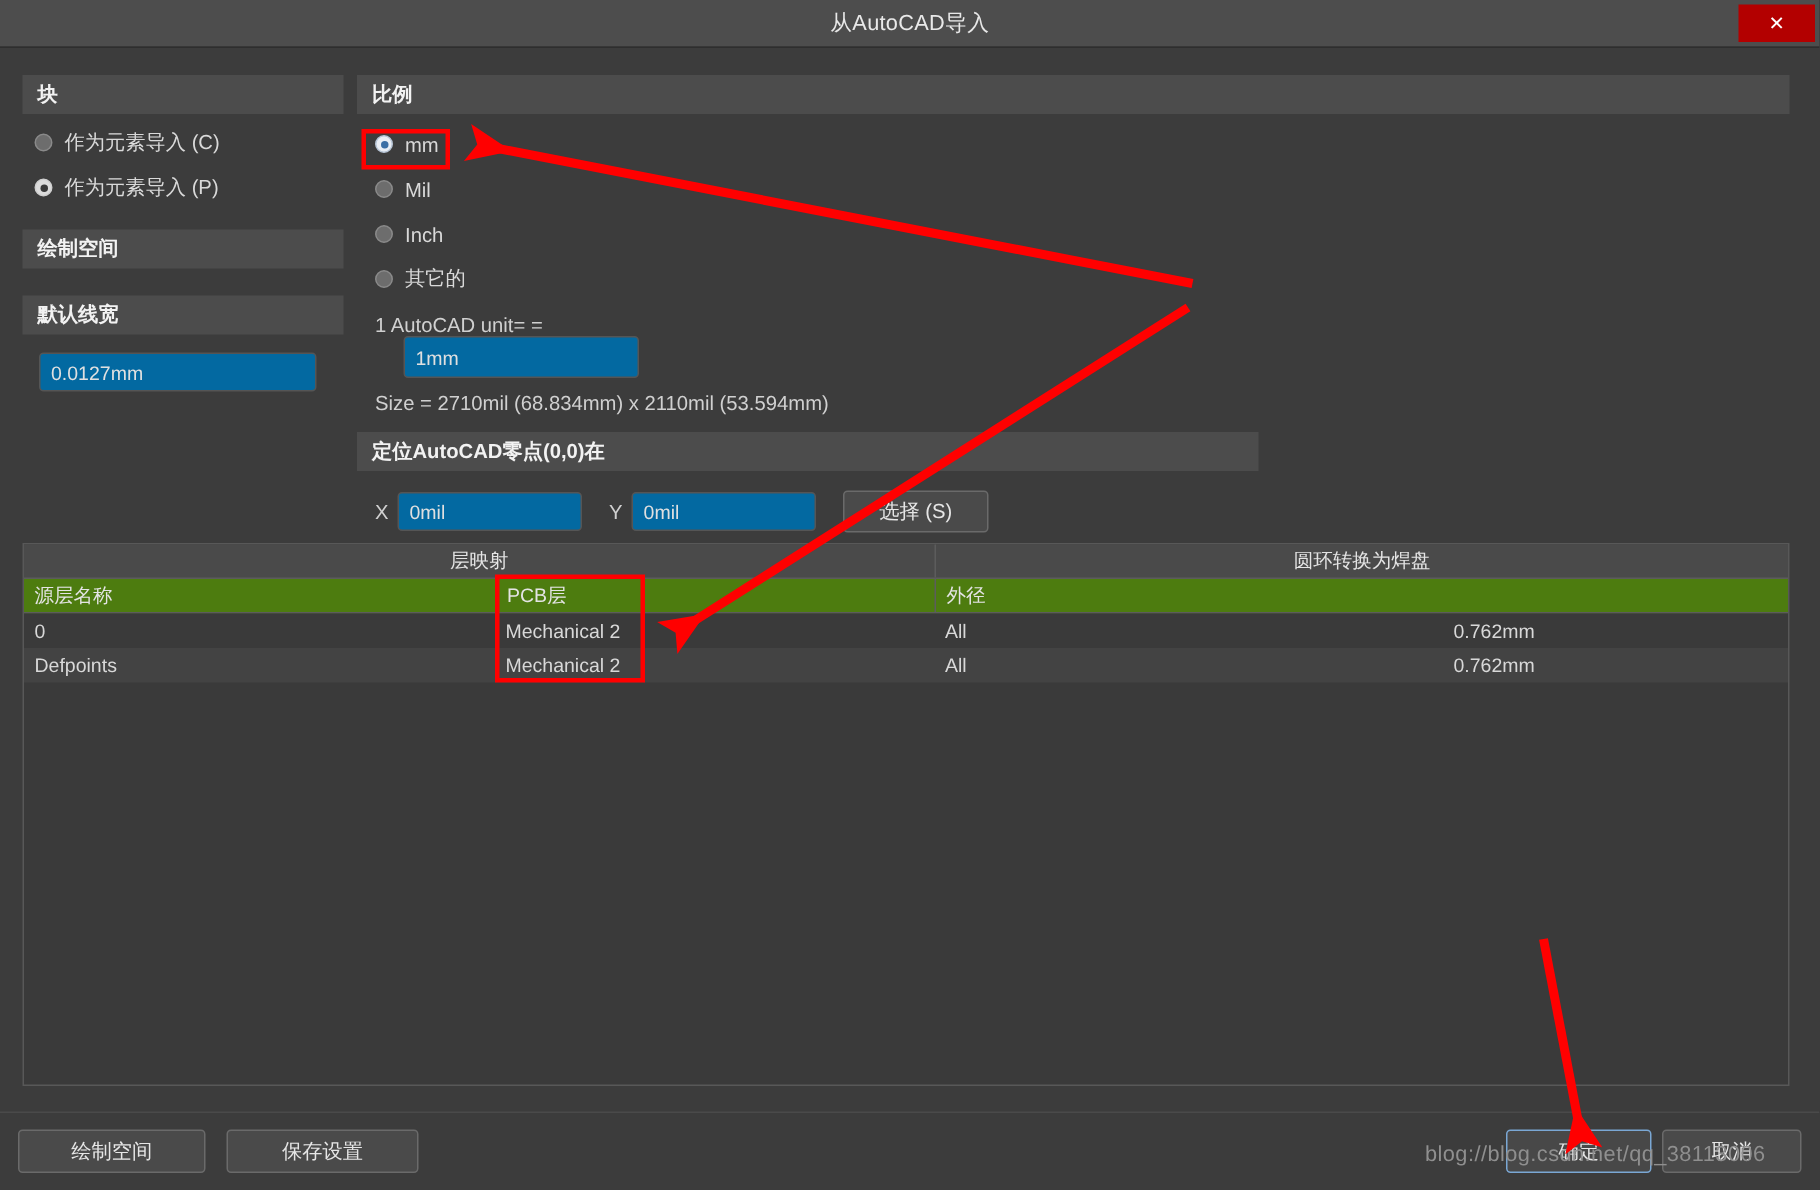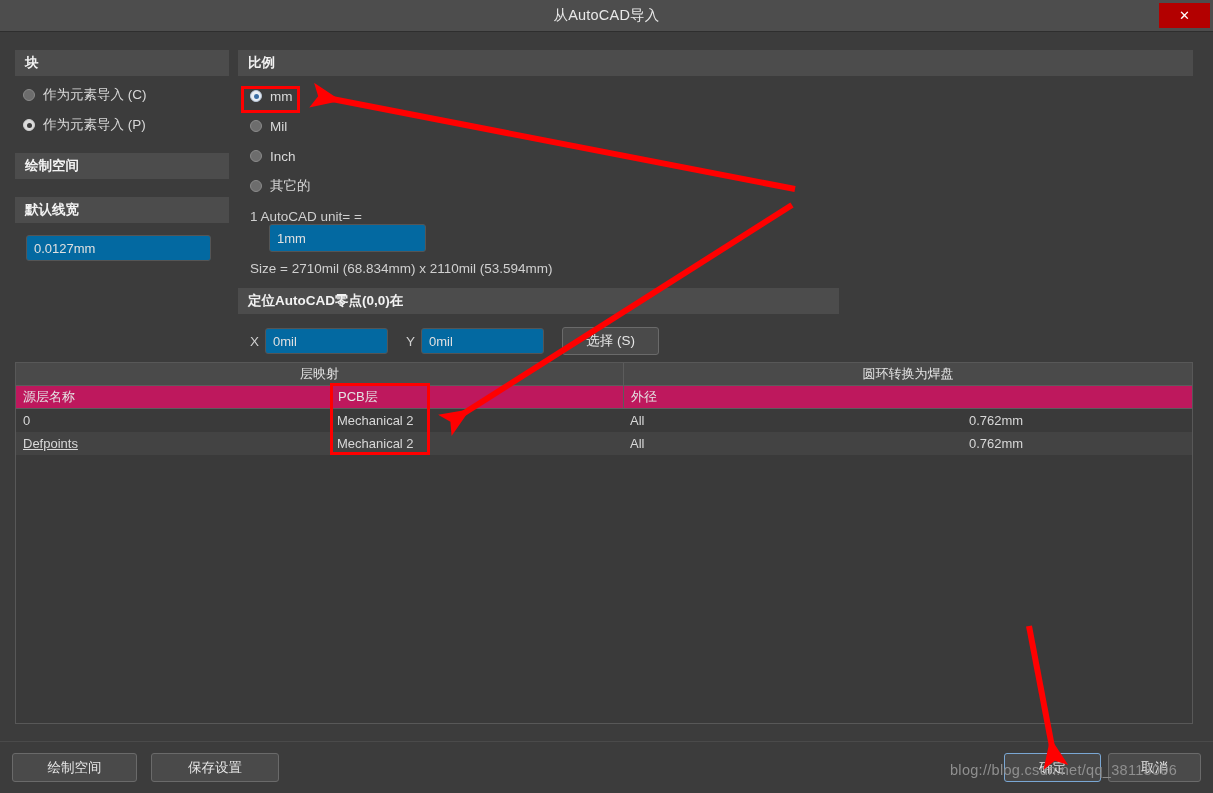--- a/index.html
+++ b/index.html
@@ -83,21 +83,21 @@
   .tbl-wrap {
     position: absolute; left: 15px; top: 330px; width: 1178px; height: 362px;
     border: 1px solid #585858; background: #3a3a3a;
   }
   .tbl-top {
     display: flex; height: 23px; background: #4a4a4a;
     border-bottom: 1px solid #5c5c5c; color: #e4e4e4; font-size: 13px;
   }
   .tbl-top > div { display: flex; align-items: center; justify-content: center; }
   .tbl-hdr {
-    display: flex; height: 23px; background: #be185d;
+    display: flex; height: 23px; background: #4d7c0f;
     border-bottom: 1px solid #5c5c5c; color: #e4e4e4; font-size: 13px;
   }
   .tbl-hdr > div, .trow > div { display: flex; align-items: center; padding-left: 7px; }
   .trow { display: flex; height: 23px; font-size: 13px; color: #d8d8d8; }
   .trow.even { background: #3a3a3a; }
   .trow.odd  { background: #434343; }
   .vsep { border-left: 1px solid #5c5c5c; }
 
   
   .footer {
@@ -207,21 +207,21 @@
       </div>
 
       <div class="trow even">
         <div style="width:314px;">0</div>
         <div style="width:293px;">Mechanical 2</div>
         <div style="width:339px;">All</div>
         <div style="flex:1;">0.762mm</div>
       </div>
 
       <div class="trow odd">
-        <div style="width:314px;text-decoration:underline;">Defpoints</div>
+        <div style="width:314px;">Defpoints</div>
         <div style="width:293px;">Mechanical 2</div>
         <div style="width:339px;">All</div>
         <div style="flex:1;">0.762mm</div>
       </div>
     </div>
 
   </div>
 
   <div class="footer">
     <div class="pbtn" style="position:absolute; left:12px; top:11px; width:125px; height:29px;">绘制空间</div>

